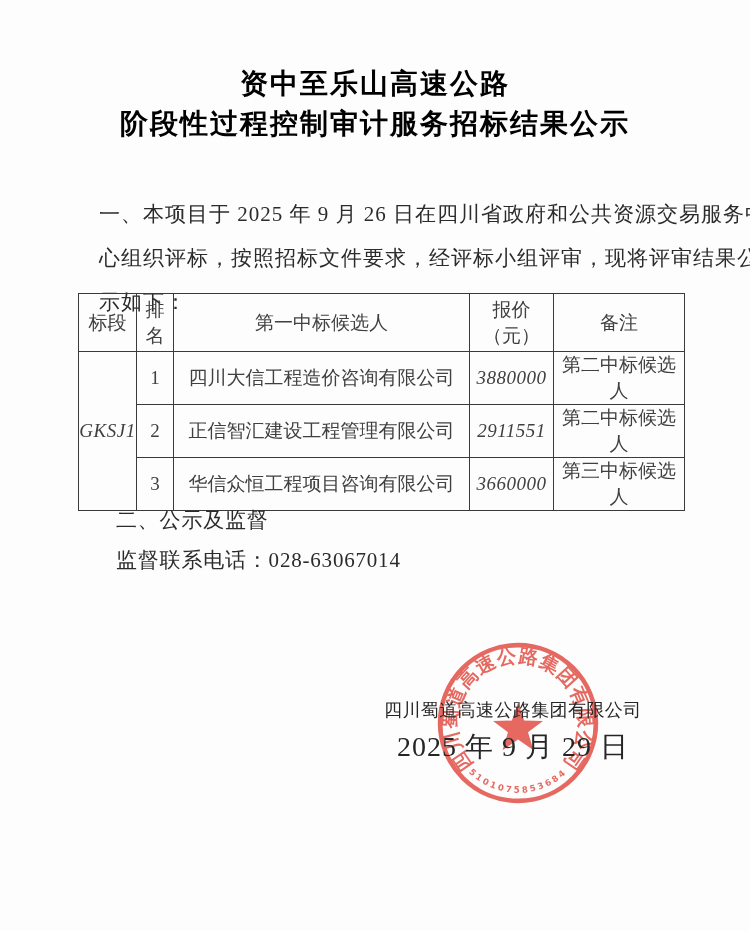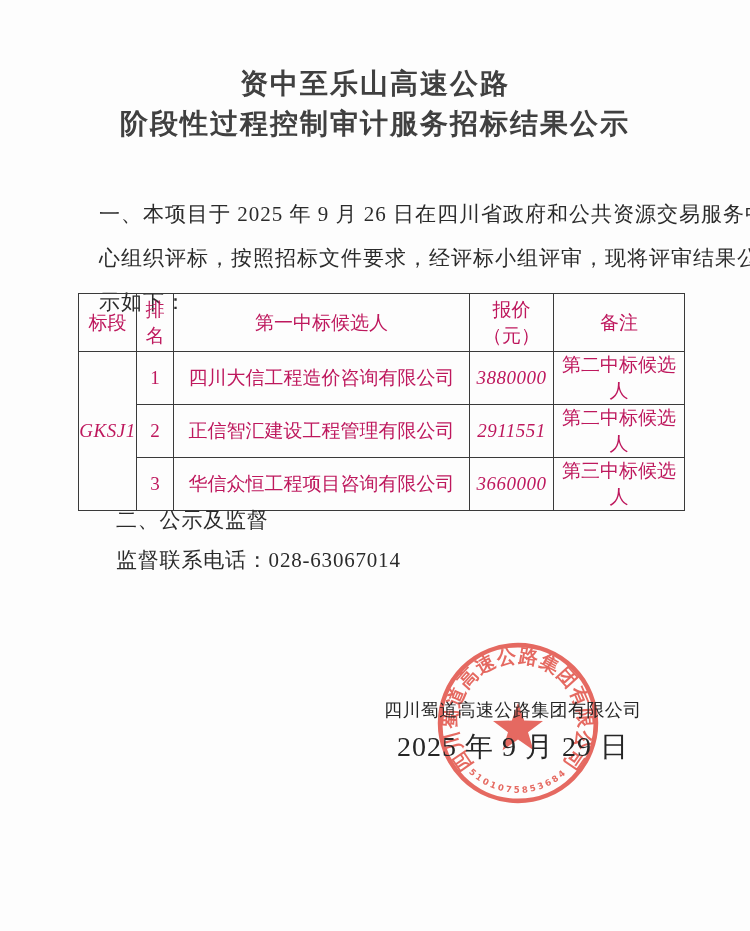--- a/index.html
+++ b/index.html
@@ -11,31 +11,31 @@
     overflow:hidden;
     font-family:"Liberation Serif","DejaVu Serif",serif;
     color:#2b2b2b;
   }
   .title-block {
     position:absolute; top:64px; left:0; width:750px;
     text-align:center;
     font-family:"Liberation Sans","DejaVu Sans",sans-serif;
     font-weight:bold;
     font-size:28px; line-height:40px;
-    color:#404040; letter-spacing:2px;
+    color:#000000; letter-spacing:2px;
   }
   .intro-block {
     position:absolute; left:99px; top:192px; width:572px;
     font-size:21px; color:#2b2b2b; letter-spacing:1px;
   }
   .intro-line { height:44px; line-height:44px; white-space:nowrap; }
   .table-wrap { position:absolute; left:78px; top:293px; width:606px; }
   table.bid-table {
     border-collapse:collapse; table-layout:fixed; width:606px;
-    font-size:19px; color:#be185d;
+    font-size:19px; color:#404040;
   }
   table.bid-table th, table.bid-table td {
     border:1.6px solid #3a3a3a;
     text-align:center; vertical-align:middle;
     font-weight:normal; padding:0;
     white-space:pre-line;
     line-height:26px;
   }
   tr.head-row { height:58px; }
   tr.body-row { height:45px; }

